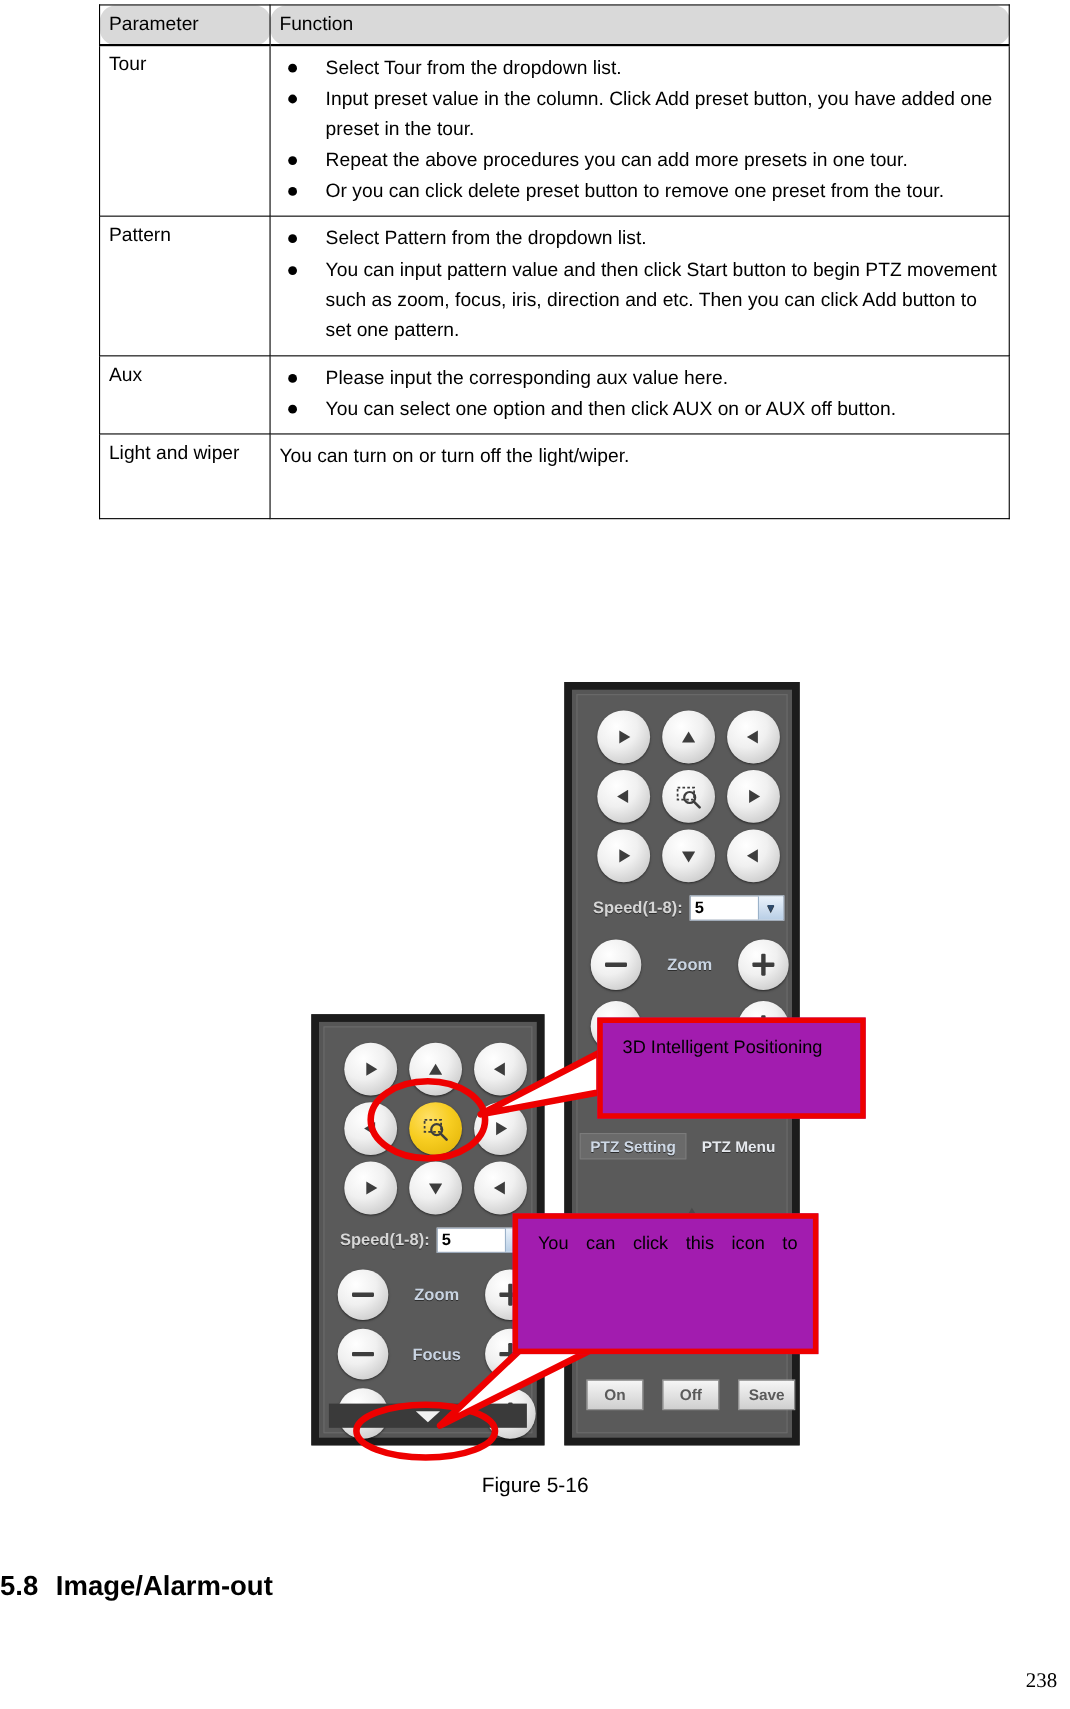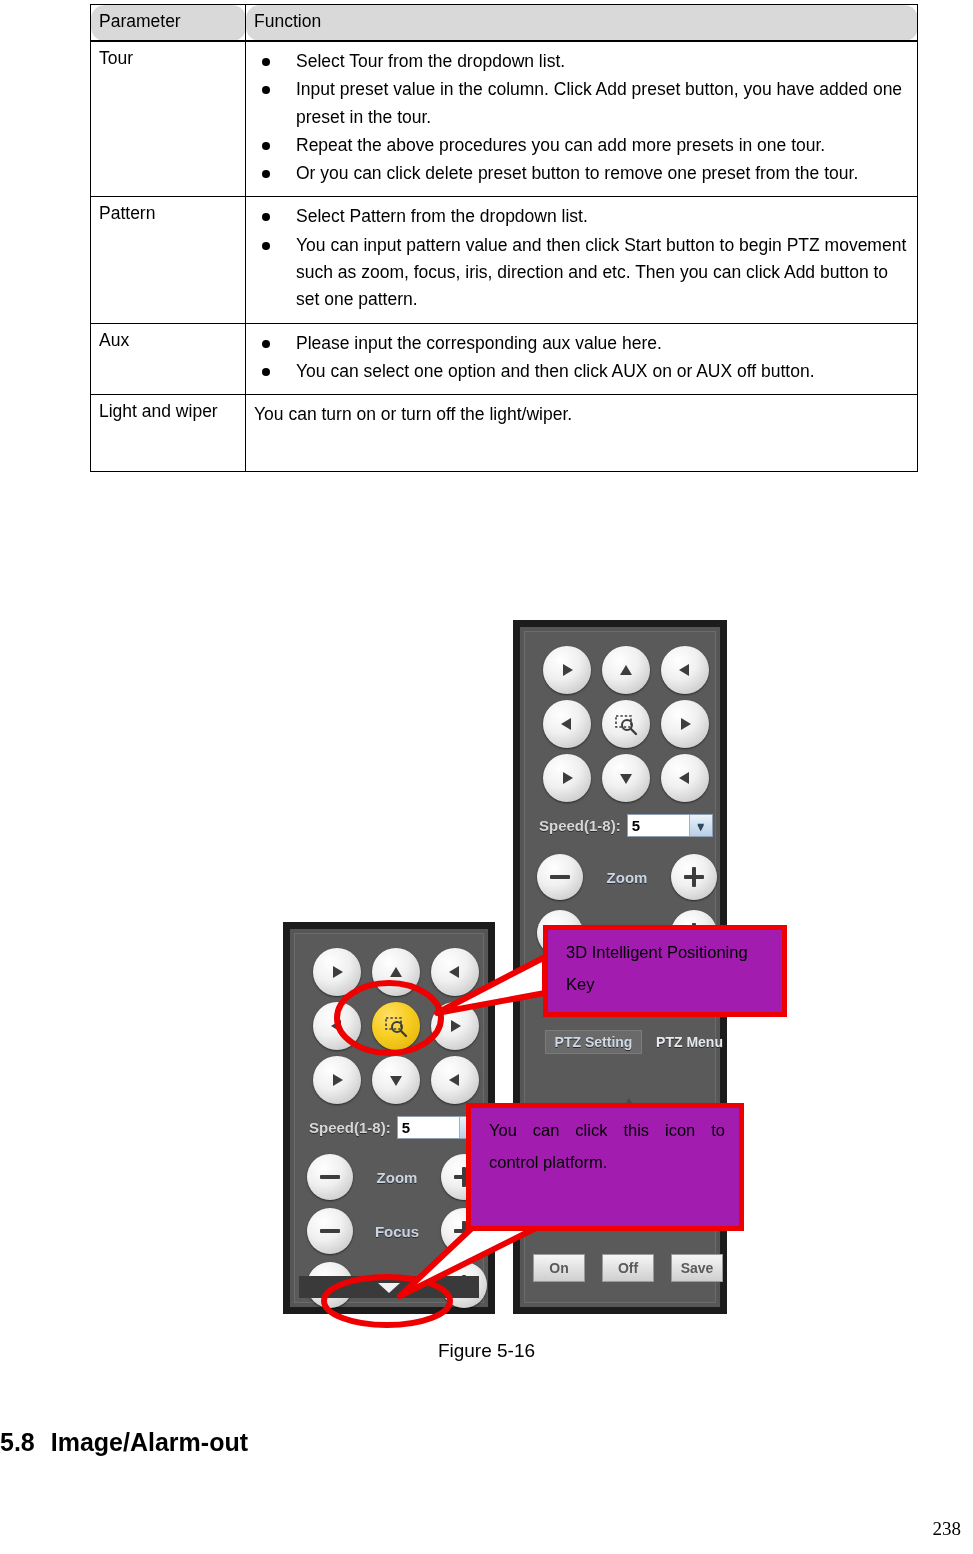--- a/index.html
+++ b/index.html
@@ -216,21 +216,21 @@
     height: 22px;
     background: #3a3a3a;
     display: flex;
     align-items: center;
     justify-content: center;
   }
 
   
   .ptz-tabs {
     position: absolute;
-    left: 20px;
+    left: 2px;
     top: 398px;
     width: 192px;
     display: flex;
     height: 24px;
   }
   .ptz-tab {
     flex: 1;
     font-size: 14px;
     font-weight: bold;
     color: #cfd9e6;
@@ -567,26 +567,24 @@
 
   <ellipse cx="387" cy="1301" rx="63" ry="24" fill="none" stroke="#ee0000" stroke-width="6"></ellipse>
 
   <polygon points="437,1013 545,957 545,993" fill="#ffffff" stroke="#ee0000" stroke-width="6" stroke-linejoin="round"></polygon>
 
   <polygon points="472,1228 536,1228 400,1296" fill="#ffffff" stroke="#ee0000" stroke-width="6" stroke-linejoin="round"></polygon>
 </svg>
 
 <div class="callout c1">
   <p>3D Intelligent Positioning</p>
-  <p>Key</p>
 </div>
 
 <div class="callout c2">
   <p class="just">You can click this icon to</p>
-  <p class="just last">control platform.</p>
 </div>
 
 <div class="fig-caption">Figure 5-16</div>
 
 <div class="section-heading">
   <span class="num">5.8</span><span>Image/Alarm-out</span>
 </div>
 
 <div class="page-num">238</div>
 

